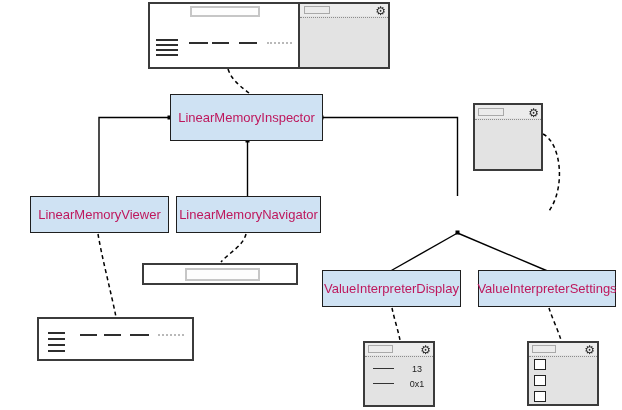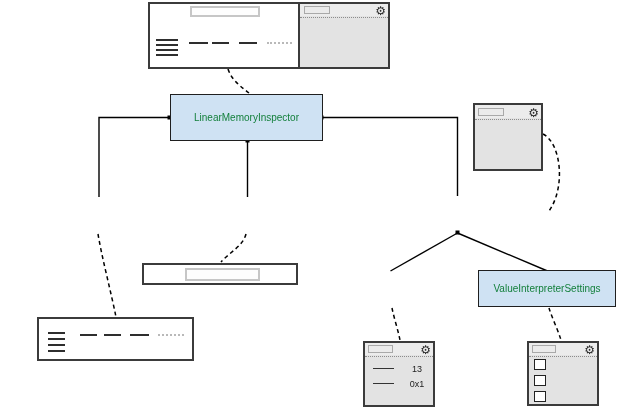--- a/index.html
+++ b/index.html
@@ -17,21 +17,21 @@
   }
   svg.edges{position:absolute;left:0;top:0;z-index:0;}
   svg.edges path.solid{stroke:var(--connector);stroke-width:1.4;fill:none;}
   svg.edges path.dashed{stroke:var(--connector);stroke-width:1.5;fill:none;stroke-dasharray:4 3.2;}
   svg.edges rect.tie{fill:var(--connector);}
 
   .node{
     position:absolute;z-index:2;box-sizing:border-box;
     background:var(--node-fill);border:1px solid var(--node-border);
     display:flex;align-items:center;justify-content:center;
-    font-size:10px;color:#15803d;white-space:nowrap;
+    font-size:13px;color:#be185d;white-space:nowrap;
   }
 
   .wf{position:absolute;z-index:1;box-sizing:border-box;border:2px solid var(--wireframe-border);}
   .wf-white{background:#fff;}
   .wf-gray{background:var(--wireframe-fill);}
   .inputbox{position:absolute;box-sizing:border-box;background:#fdfdfd;border:2px solid #c6c6c6;}
   .inputbox.sm{border:1px solid #a9a9a9;background:#ebebeb;}
   .gear{position:absolute;font-family:"DejaVu Sans",sans-serif;font-size:12px;line-height:12px;color:#2b2b2b;}
   .hline{position:absolute;height:2px;background:#2e2e2e;}
   .dotline{position:absolute;width:25px;border-top:2px dotted #b9b9b9;}
@@ -133,15 +133,18 @@
       <div class="inputbox sm" style="left:3px;top:2px;width:24px;height:8px;"></div>
       <span class="gear" style="right:2px;top:1px;">⚙</span>
       <div class="sep" style="top:13px;"></div>
       <div class="cb" style="left:5px;top:16px;"></div>
       <div class="cb" style="left:5px;top:32px;"></div>
       <div class="cb" style="left:5px;top:48px;"></div>
     </div>
   </div>
 
   <div class="node" style="left:170px;top:94px;width:153px;height:47px;">LinearMemoryInspector</div>
+  <div class="node" style="left:30px;top:196px;width:139px;height:37px;">LinearMemoryViewer</div>
+  <div class="node" style="left:176px;top:196px;width:145px;height:37px;">LinearMemoryNavigator</div>
+  <div class="node" style="left:322px;top:270px;width:139px;height:37px;">ValueInterpreterDisplay</div>
   <div class="node" style="left:478px;top:270px;width:138px;height:37px;">ValueInterpreterSettings</div>
 
 </div>
 
 </body></html>

